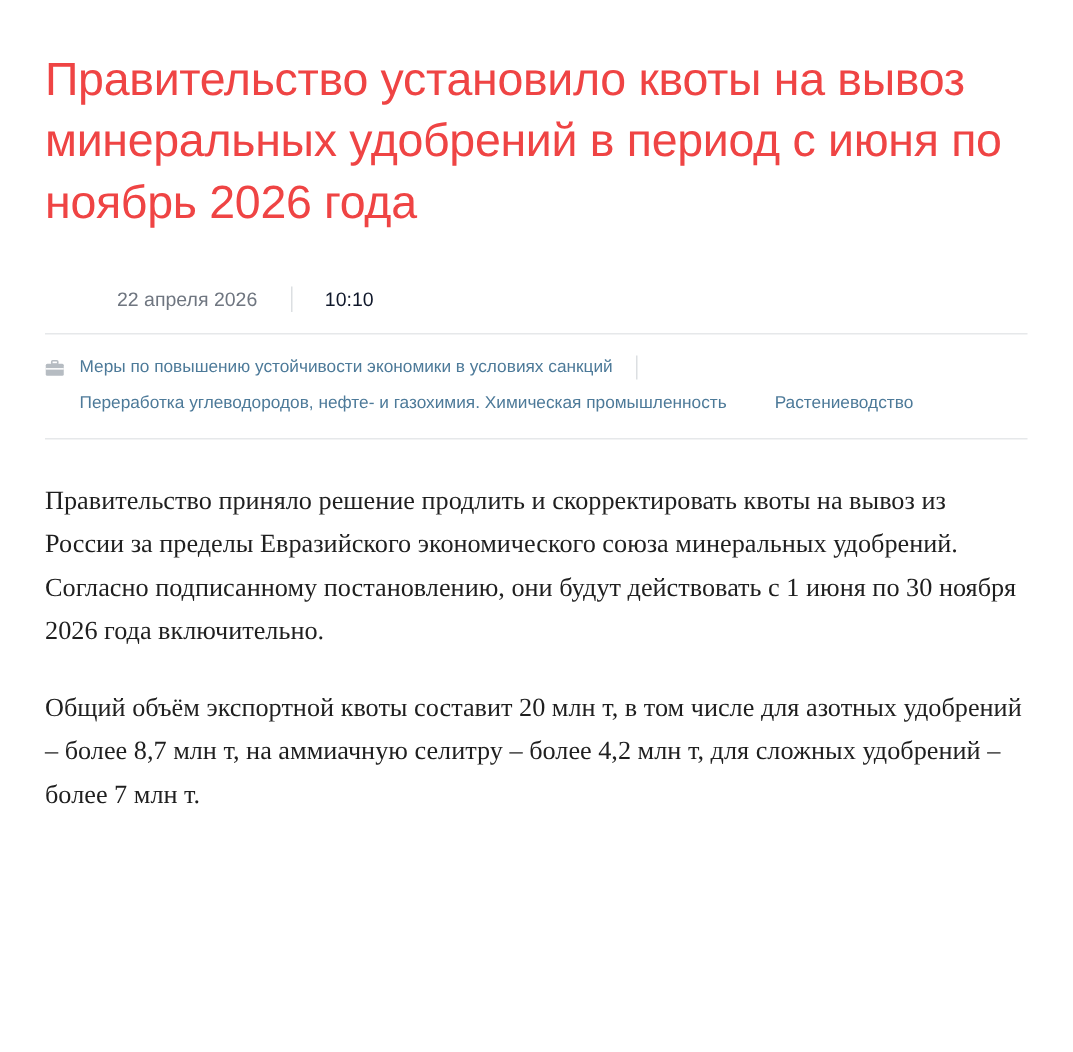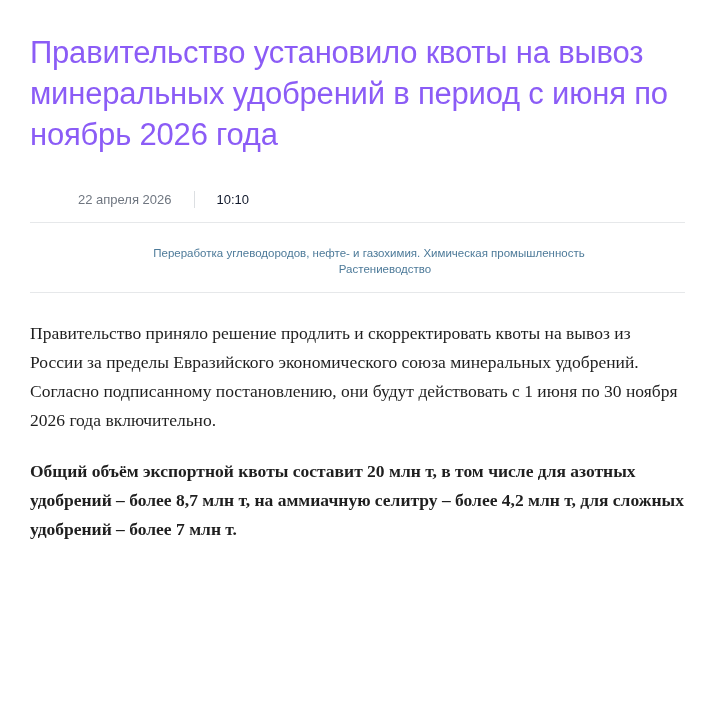--- a/index.html
+++ b/index.html
@@ -19,21 +19,21 @@
     height: 701px;
     box-sizing: border-box;
     padding: 0 30px;
     background: #ffffff;
   }
   .article-title {
     font-family: "Liberation Sans", sans-serif;
     font-size: 31px;
     line-height: 41px;
     font-weight: 400;
-    color: #8b5cf6;
+    color: #ef4444;
     letter-spacing: -0.2px;
     margin: 0;
     padding-top: 32px;
     max-width: 650px;
   }
   .meta-row {
     display: flex;
     align-items: center;
     margin-top: 36px;
     padding-bottom: 14px;
@@ -83,55 +83,64 @@
     width: 1px;
     align-self: stretch;
     background: #dcdfe2;
     margin-left: 16px;
   }
   .tag-line-2 {
     display: flex;
     align-items: center;
     margin-top: 8px;
     padding-left: 23px;
-    flex-direction: column;
   }
   .tag-line-2 .tag-link + .tag-link {
     margin-left: 32px;
   }
   .body-text {
     padding-top: 24px;
   }
   .body-text p {
     font-family: "Liberation Serif", serif;
     font-size: 17.5px;
     line-height: 29px;
     color: #1f1f1f;
     margin: 2px 0 22px 0;
     max-width: 655px;
   }
   .body-text p:last-child {
     margin-bottom: 0;
-    font-weight: bold;
   }
 </style>
 </head>
 <body>
 
 <div class="page">
 
   <h1 class="article-title">Правительство установило квоты на вывоз минеральных удобрений в период с июня по ноябрь 2026 года</h1>
 
   <div class="meta-row">
     <span class="meta-date">22 апреля 2026</span>
     <span class="meta-sep"></span>
     <span class="meta-time">10:10</span>
   </div>
 
   <div class="tags-block">
+    <div class="tag-line">
+      <span class="tag-icon">
+        <svg width="13" height="13" viewBox="0 0 13 13" aria-hidden="true">
+          <rect x="0.5" y="3.5" width="12" height="8" rx="1" fill="#b6bcc2"></rect>
+          <rect x="4.5" y="1.5" width="4" height="2.2" rx="0.6" fill="none" stroke="#b6bcc2" stroke-width="1.1"></rect>
+          <rect x="0.5" y="6.4" width="12" height="1" fill="#ffffff"></rect>
+        </svg>
+      </span>
+      <a class="tag-link" href="#">Меры по повышению устойчивости экономики в условиях санкций</a>
+      <span class="tag-divider-vert"></span>
+    </div>
     <div class="tag-line-2">
       <a class="tag-link" href="#">Переработка углеводородов, нефте- и газохимия. Химическая промышленность</a>
       <a class="tag-link" href="#">Растениеводство</a>
     </div>
   </div>
 
   <div class="body-text">
     <p>Правительство приняло решение продлить и скорректировать квоты на вывоз из России за пределы Евразийского экономического союза минеральных удобрений. Согласно подписанному постановлению, они будут действовать с 1 июня по 30 ноября 2026 года включительно.</p>
     <p>Общий объём экспортной квоты составит 20 млн т, в том числе для азотных удобрений – более 8,7 млн т, на аммиачную селитру – более 4,2 млн т, для сложных удобрений – более 7 млн т.</p>
   </div>

